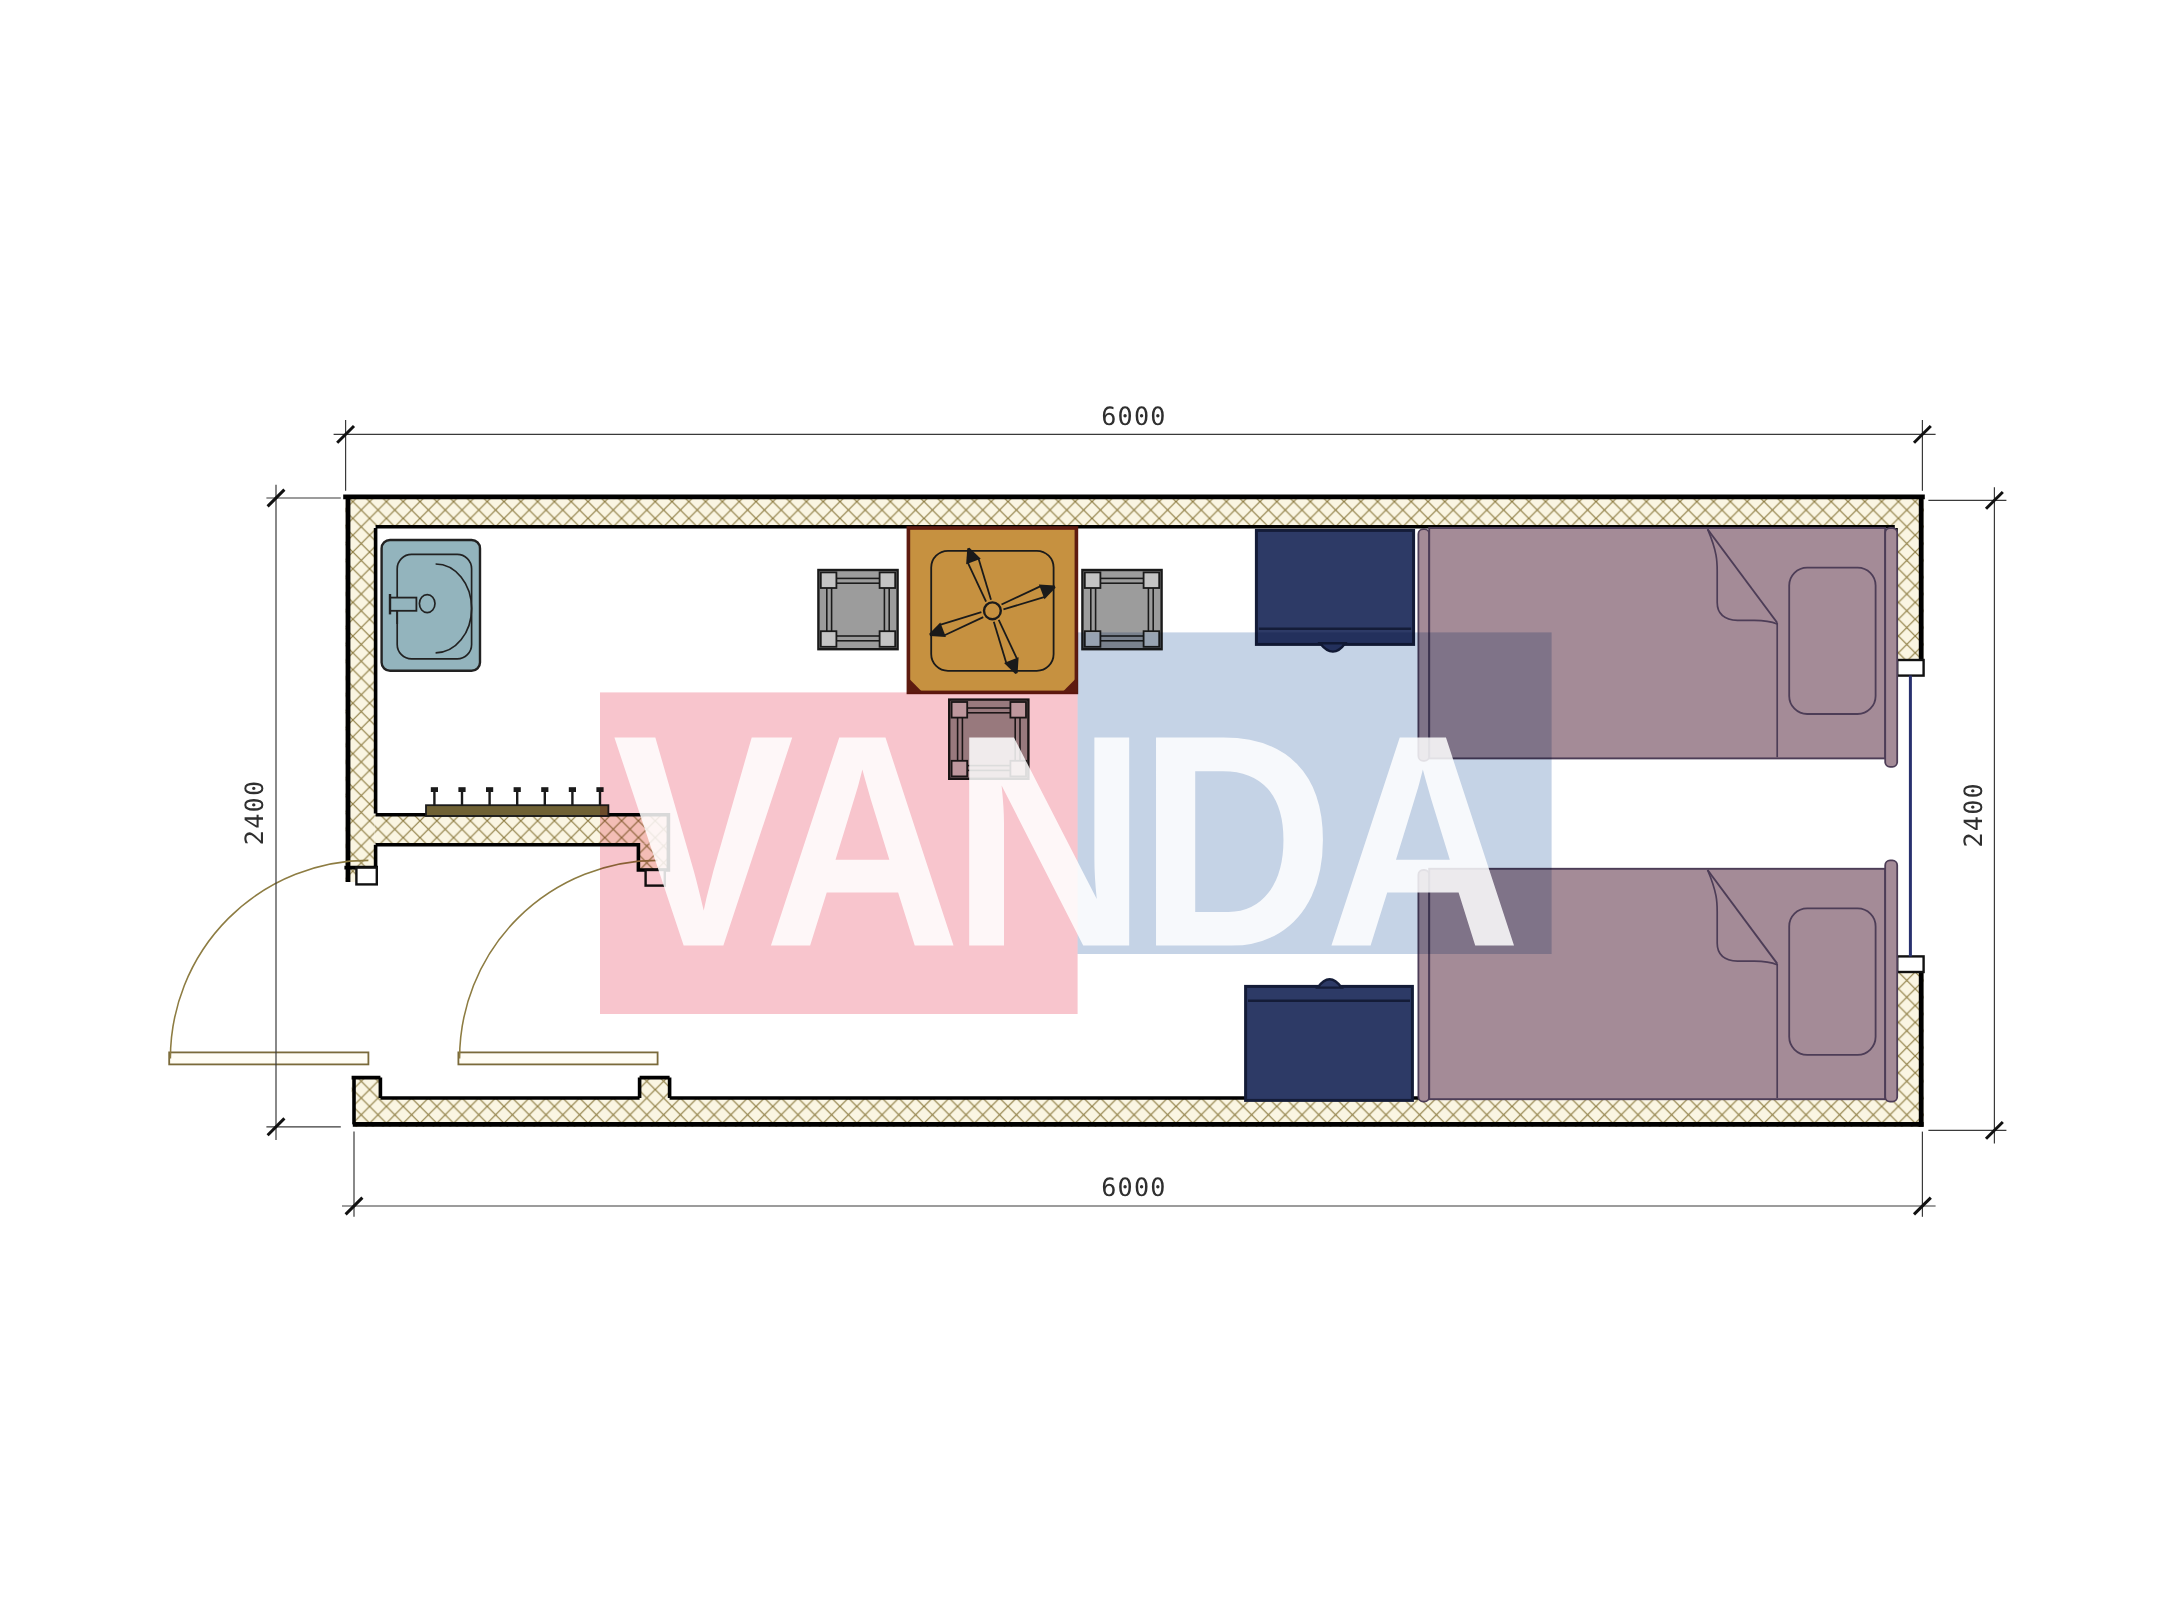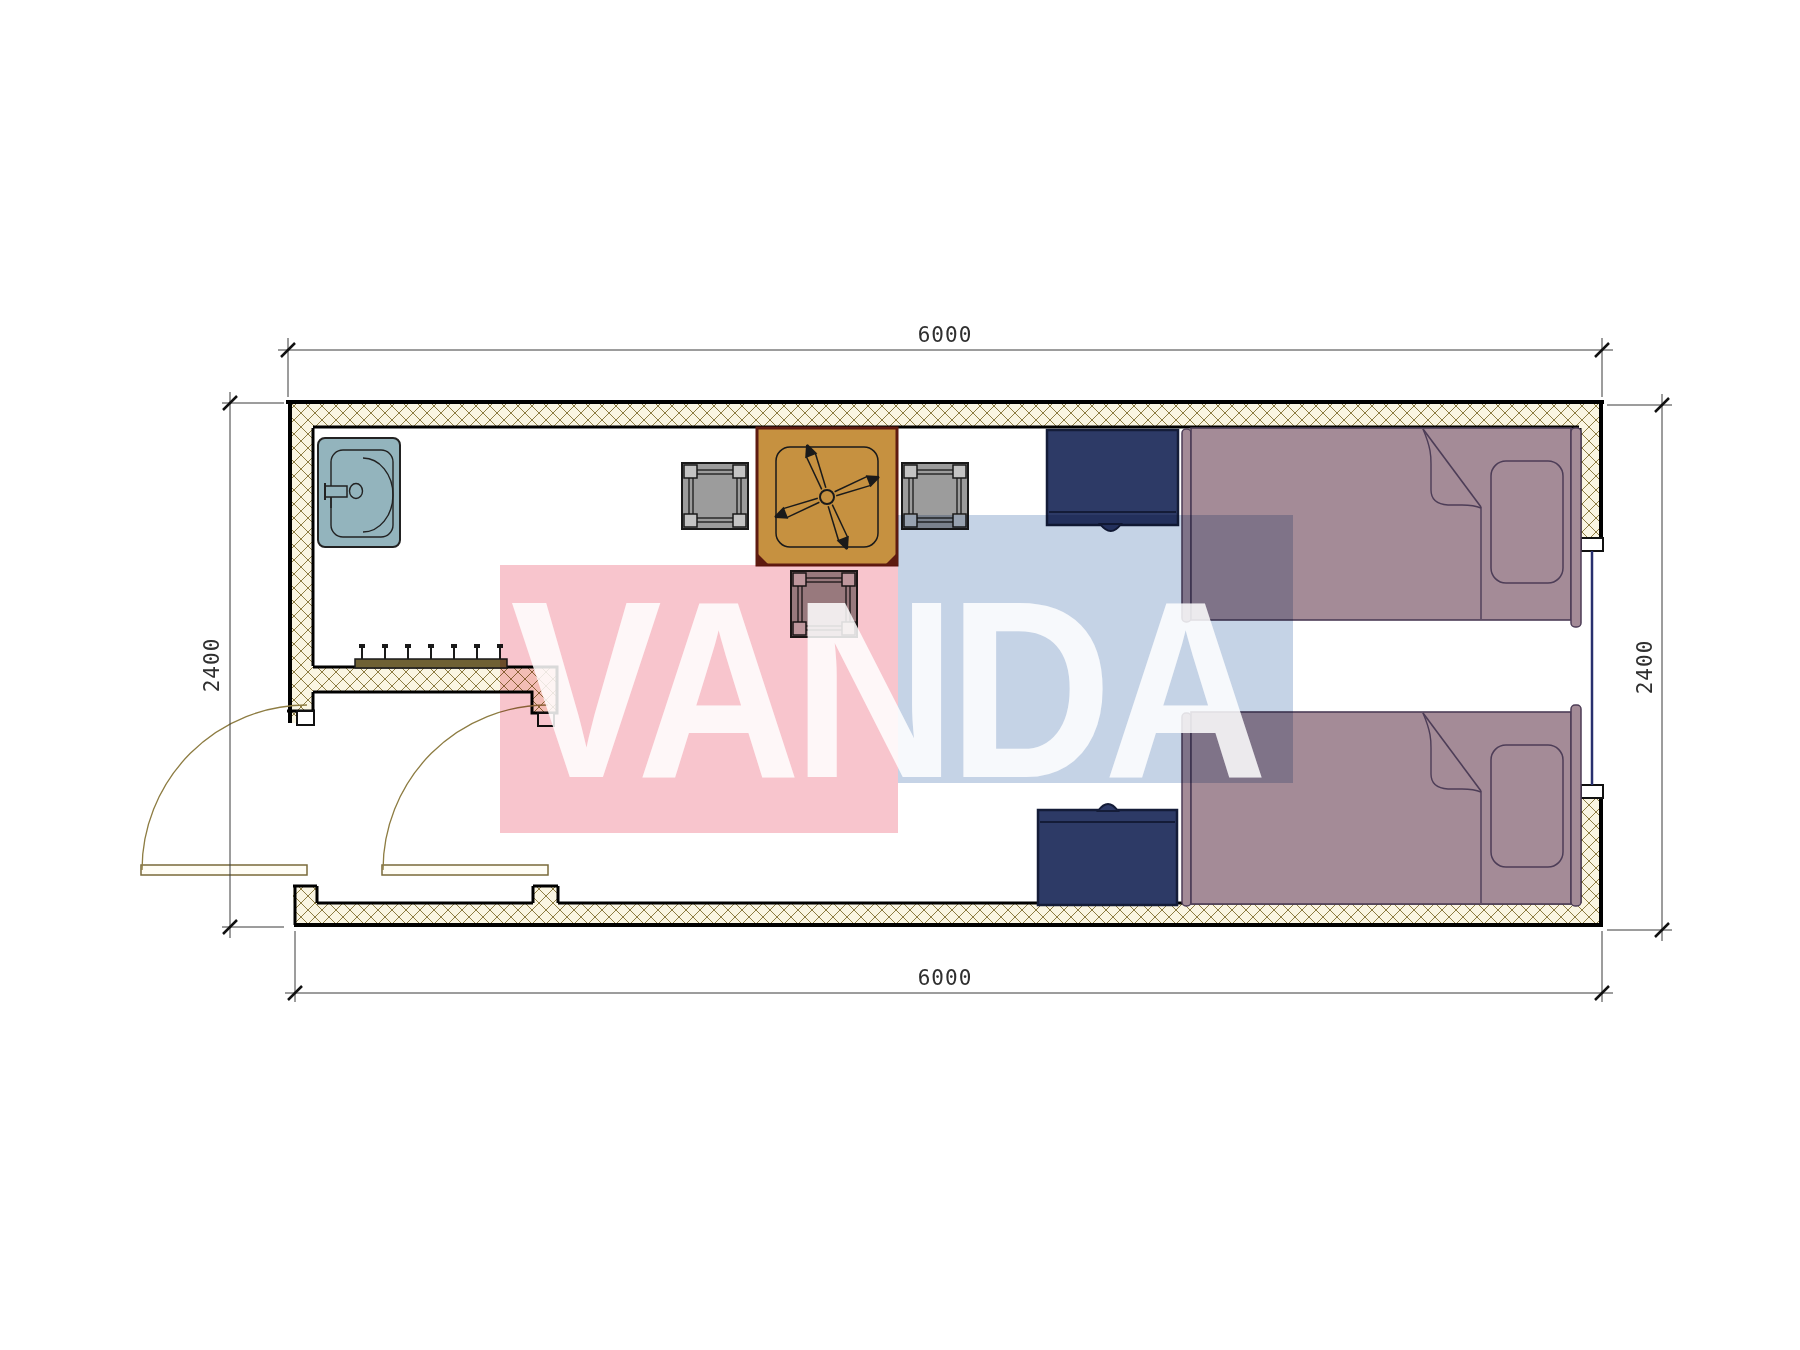--- a/index.html
+++ b/index.html
@@ -2,20 +2,21 @@
 <html><head>
 <meta charset="utf-8">
 <style>
   html,body{margin:0;padding:0;background:#ffffff;}
   .stage{
     position:relative;
     width:1800px;height:1247px;
     background:#ffffff;
     overflow:hidden;
     font-family:"Liberation Sans", sans-serif;
+    margin-top:12px;
   }
   .stage svg{position:absolute;left:0;top:0;}
   .dimtext{
     font-family:"DejaVu Sans Mono", monospace;
     font-size:21px;
     letter-spacing:1px;
     fill:#2f2f2f;
   }
   .wm{position:absolute;mix-blend-mode:multiply;}
   .wm-pink{left:500px;top:565px;width:398px;height:268px;background:#f8c5cd;}

